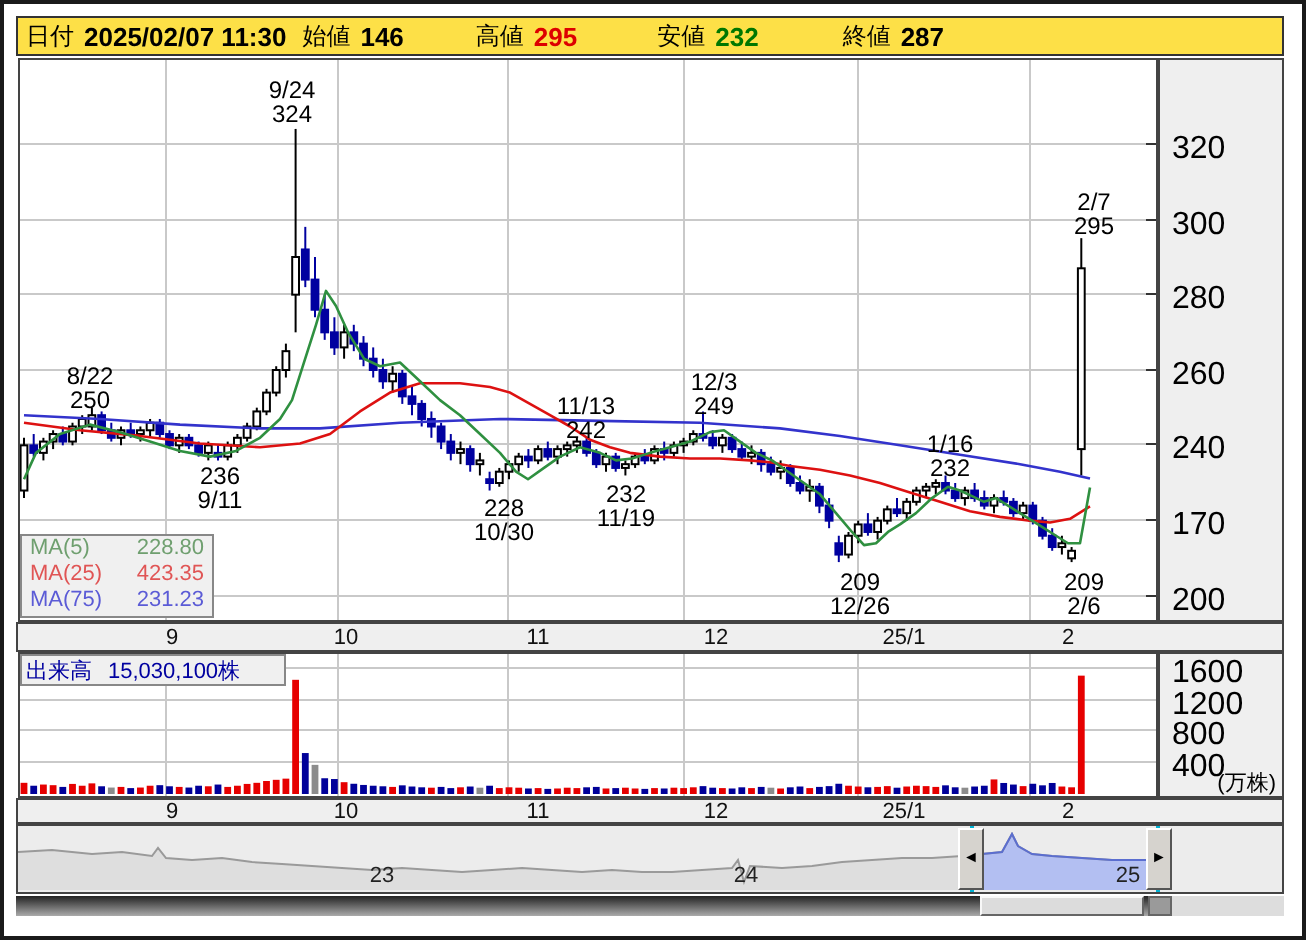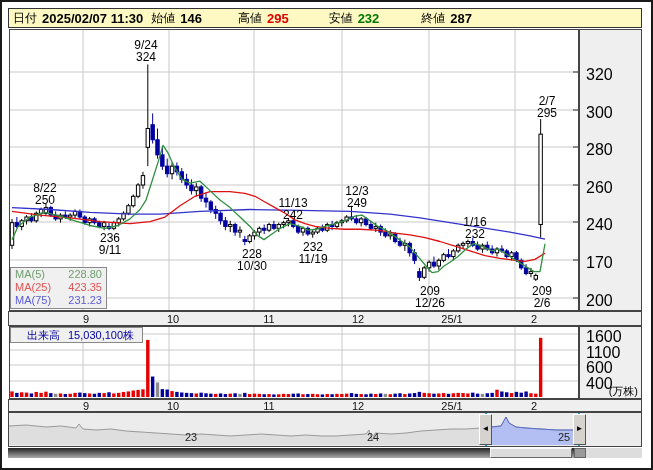--- a/index.html
+++ b/index.html
@@ -1,19 +1,19 @@
 <!DOCTYPE html>
 <html><head>
 <meta charset="utf-8">
 <style>
   html,body{margin:0;padding:0;background:#fff;font-family:"Liberation Sans","DejaVu Sans",sans-serif;}
   .frame{position:relative;width:653px;height:470px;background:#fff;overflow:hidden;}
   .border-overlay{position:absolute;inset:0;border:2px solid #1a1a1a;pointer-events:none;z-index:50;}
   
-  .header{position:absolute;left:8px;top:8px;width:634px;height:20px;background:#fef9c3;border:1px solid #333;
+  .header{position:absolute;left:8px;top:8px;width:634px;height:20px;background:#fde047;border:1px solid #333;
           box-sizing:border-box;display:flex;align-items:center;padding-left:4px;white-space:nowrap;}
   .header .lbl{font-size:12px;color:#000;}
   .header .val{font-size:13px;font-weight:bold;color:#000;margin-left:5px;}
   .ml8{margin-left:8px;} .ml36{margin-left:36px;} .ml40{margin-left:40px;} .ml42{margin-left:42px;}
   .val.red{color:#dd0000;} .val.green{color:#007700;}
   
   .plot{position:absolute;background:#fff;border:1px solid #444;box-sizing:content-box;}
   .main-plot{left:9px;top:29px;width:568px;height:280px;}
   .vol-plot{left:9px;top:326px;width:568px;height:71px;}
   .plot svg{display:block;}
@@ -26,21 +26,21 @@
   #band1{top:311px;height:15px;}
   #band2{top:399px;height:13px;}
   .mlabel{position:absolute;top:0;transform:translateX(-50%);font-size:11px;color:#111;line-height:12px;}
   #band1 .mlabel{line-height:14px;}
   
   .legend{position:absolute;left:10px;top:267px;width:97px;height:42px;background:#f0f0f0;border:1px solid #888;
           box-sizing:border-box;font-size:11px;z-index:10;}
   .legend .row{display:flex;justify-content:space-between;padding:0 4px;line-height:13px;}
   
   .volbox{position:absolute;left:10px;top:327px;width:133px;height:16px;background:#f0f0f0;border:1px solid #888;
-          box-sizing:border-box;font-size:11px;color:#0000a0;display:flex;align-items:center;padding-left:16px;z-index:10;}
+          box-sizing:border-box;font-size:11px;color:#0000a0;display:flex;align-items:center;padding-left:2px;z-index:10;}
   .volbox .vv{margin-left:8px;}
   
   .nav{position:absolute;left:8px;top:412px;width:634px;height:35px;background:#ececec;border:1px solid #444;box-sizing:border-box;}
   .nav svg{position:absolute;left:0;top:0;}
   .cyan{position:absolute;top:0;width:2px;height:33px;z-index:5;}
   .navbtn{position:absolute;width:13px;height:31px;top:414px;background:#d6d3ce;border-top:1px solid #fff;border-left:1px solid #fff;
           border-right:1px solid #555;border-bottom:1px solid #555;box-sizing:border-box;z-index:20;
           font-size:8px;color:#000;text-align:center;line-height:28px;cursor:pointer;}
   #btn-left{left:479px;} #btn-right{left:573px;}
   
@@ -466,22 +466,22 @@
         <rect x="509.54999999999995" y="65.66875" width="3.4" height="4.33125" fill="#000099"></rect>
         <rect x="514.3999999999999" y="64.4875" width="3.4" height="5.5125" fill="#000099"></rect>
         <rect x="519.2499999999999" y="66.259375" width="3.4" height="3.740625" fill="#e60000"></rect>
         <rect x="524.0999999999999" y="66.653125" width="3.4" height="3.346875" fill="#e60000"></rect>
         <rect x="528.9499999999999" y="10.819375" width="3.4" height="59.180625" fill="#e60000"></rect>
       </svg>
   </div>
   <div class="axis vol-axis" id="vol-axis">
     <div class="unit">(万株)</div>
   <div class="tick" style="top: 1px;">1600</div>
-      <div class="tick" style="top: 17px;">1100</div>
-      <div class="tick" style="top: 32px;">600</div>
+      <div class="tick" style="top: 17px;">1200</div>
+      <div class="tick" style="top: 32px;">800</div>
       <div class="tick" style="top: 48px;">400</div>
     </div>
 
   <div class="band" id="band2">
       <span class="mlabel" style="left: 77px;">9</span>
       <span class="mlabel" style="left: 164px;">10</span>
       <span class="mlabel" style="left: 260px;">11</span>
       <span class="mlabel" style="left: 349px;">12</span>
       <span class="mlabel" style="left: 443px;">25/1</span>
       <span class="mlabel" style="left: 525px;">2</span>

